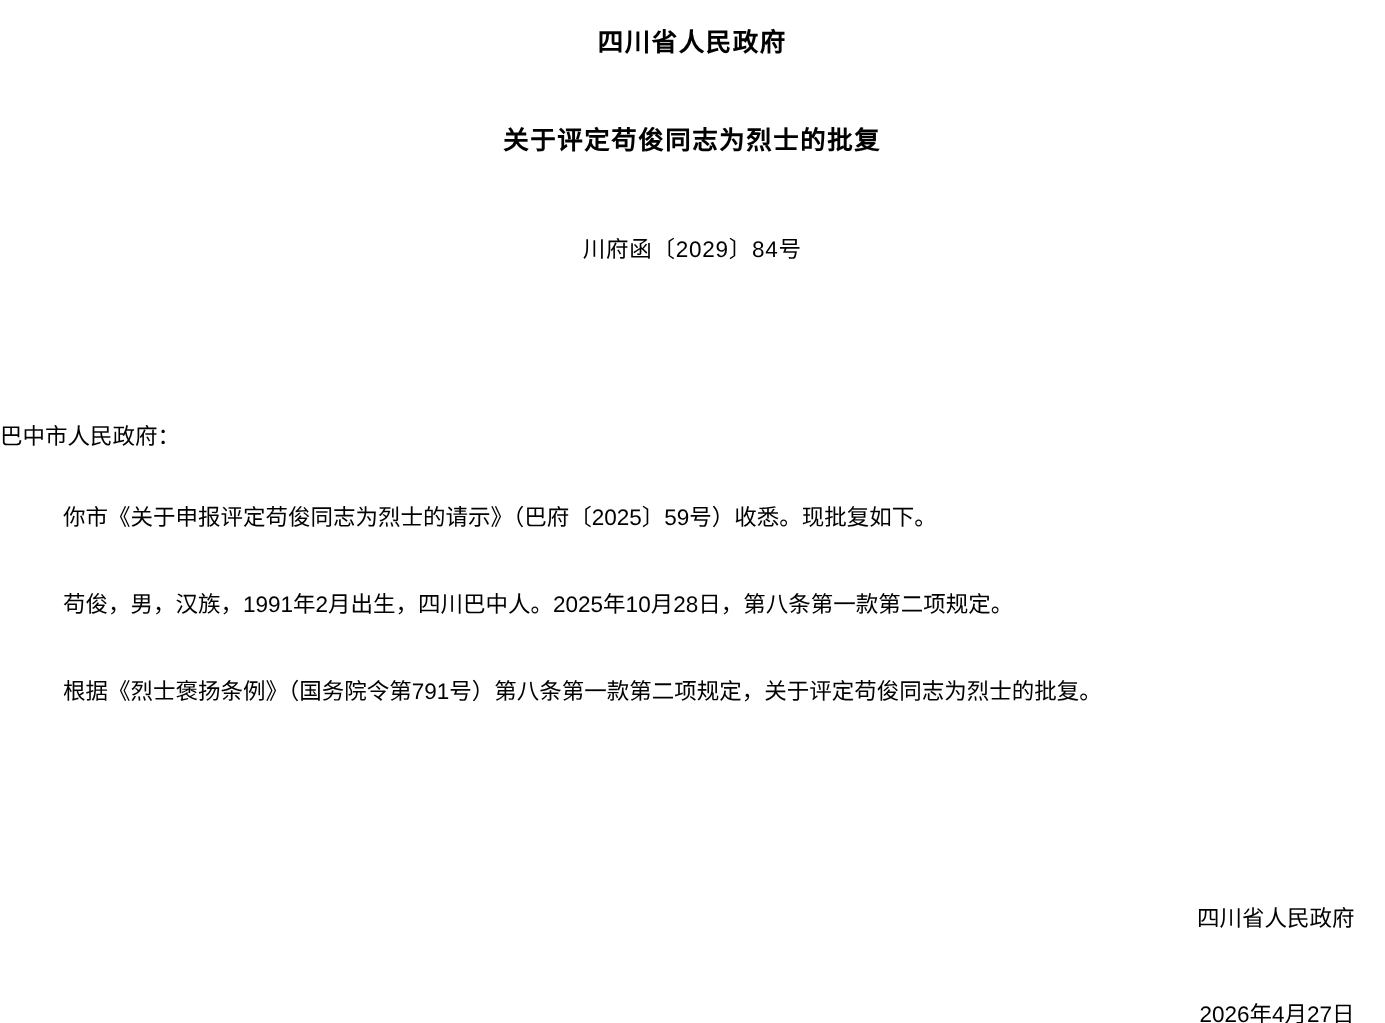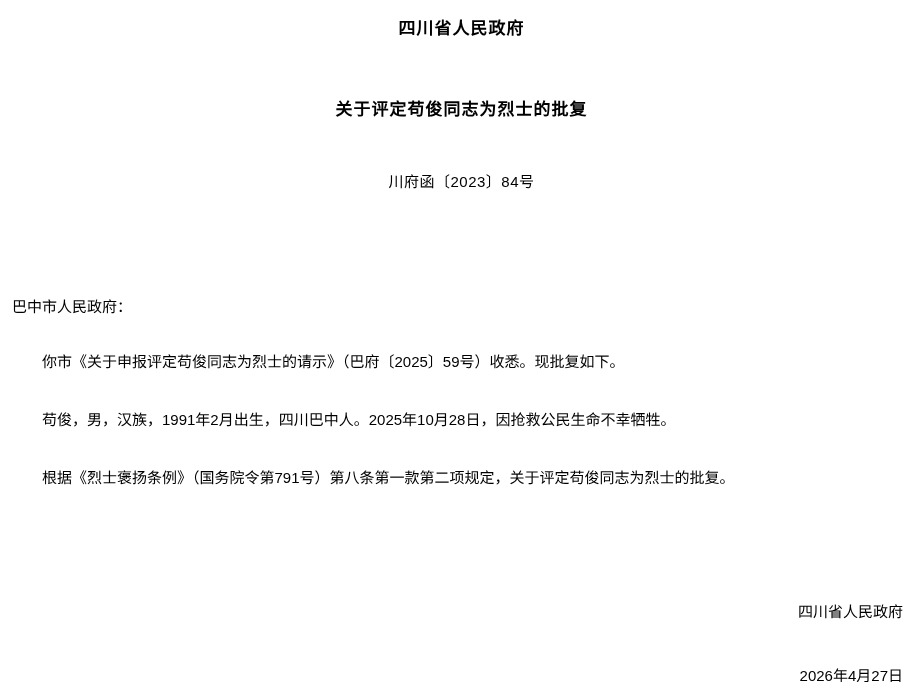--- a/index.html
+++ b/index.html
@@ -26,33 +26,32 @@
     text-align: center;
     font-size: 17px;
     font-weight: bold;
     margin-top: 14px;
     letter-spacing: 1px;
   }
   .title-main {
     text-align: center;
     font-size: 17px;
     font-weight: bold;
-    margin-top: 56px;
+    margin-top: 40px;
     letter-spacing: 1px;
   }
   .doc-number {
     text-align: center;
     font-size: 15px;
     margin-top: 50px;
     letter-spacing: 0.5px;
   }
   .recipient {
     font-size: 15px;
     margin-top: 104px;
-    margin-left: 12px;
   }
   .para {
     font-size: 15px;
     margin-top: 34px;
     margin-left: 12px;
     text-indent: 30px;
     line-height: 1.6;
   }
   .signature {
     position: absolute;
@@ -71,27 +70,27 @@
 </style>
 </head>
 <body>
 
 <div class="doc">
 
   <div class="title-org">四川省人民政府</div>
 
   <div class="title-main">关于评定苟俊同志为烈士的批复</div>
 
-  <div class="doc-number">川府函〔2023〕84号</div>
+  <div class="doc-number">川府函〔2029〕84号</div>
 
   <div class="recipient">巴中市人民政府：</div>
 
   <div class="para">你市《关于申报评定苟俊同志为烈士的请示》（巴府〔2025〕59号）收悉。现批复如下。</div>
 
-  <div class="para">苟俊，男，汉族，1991年2月出生，四川巴中人。2025年10月28日，因抢救公民生命不幸牺牲。</div>
+  <div class="para">苟俊，男，汉族，1991年2月出生，四川巴中人。2025年10月28日，第八条第一款第二项规定。</div>
 
   <div class="para">根据《烈士褒扬条例》（国务院令第791号）第八条第一款第二项规定，关于评定苟俊同志为烈士的批复。</div>
 
   <div class="signature">四川省人民政府</div>
 
   <div class="date">2026年4月27日</div>
 
 </div>
 
 </body></html>

